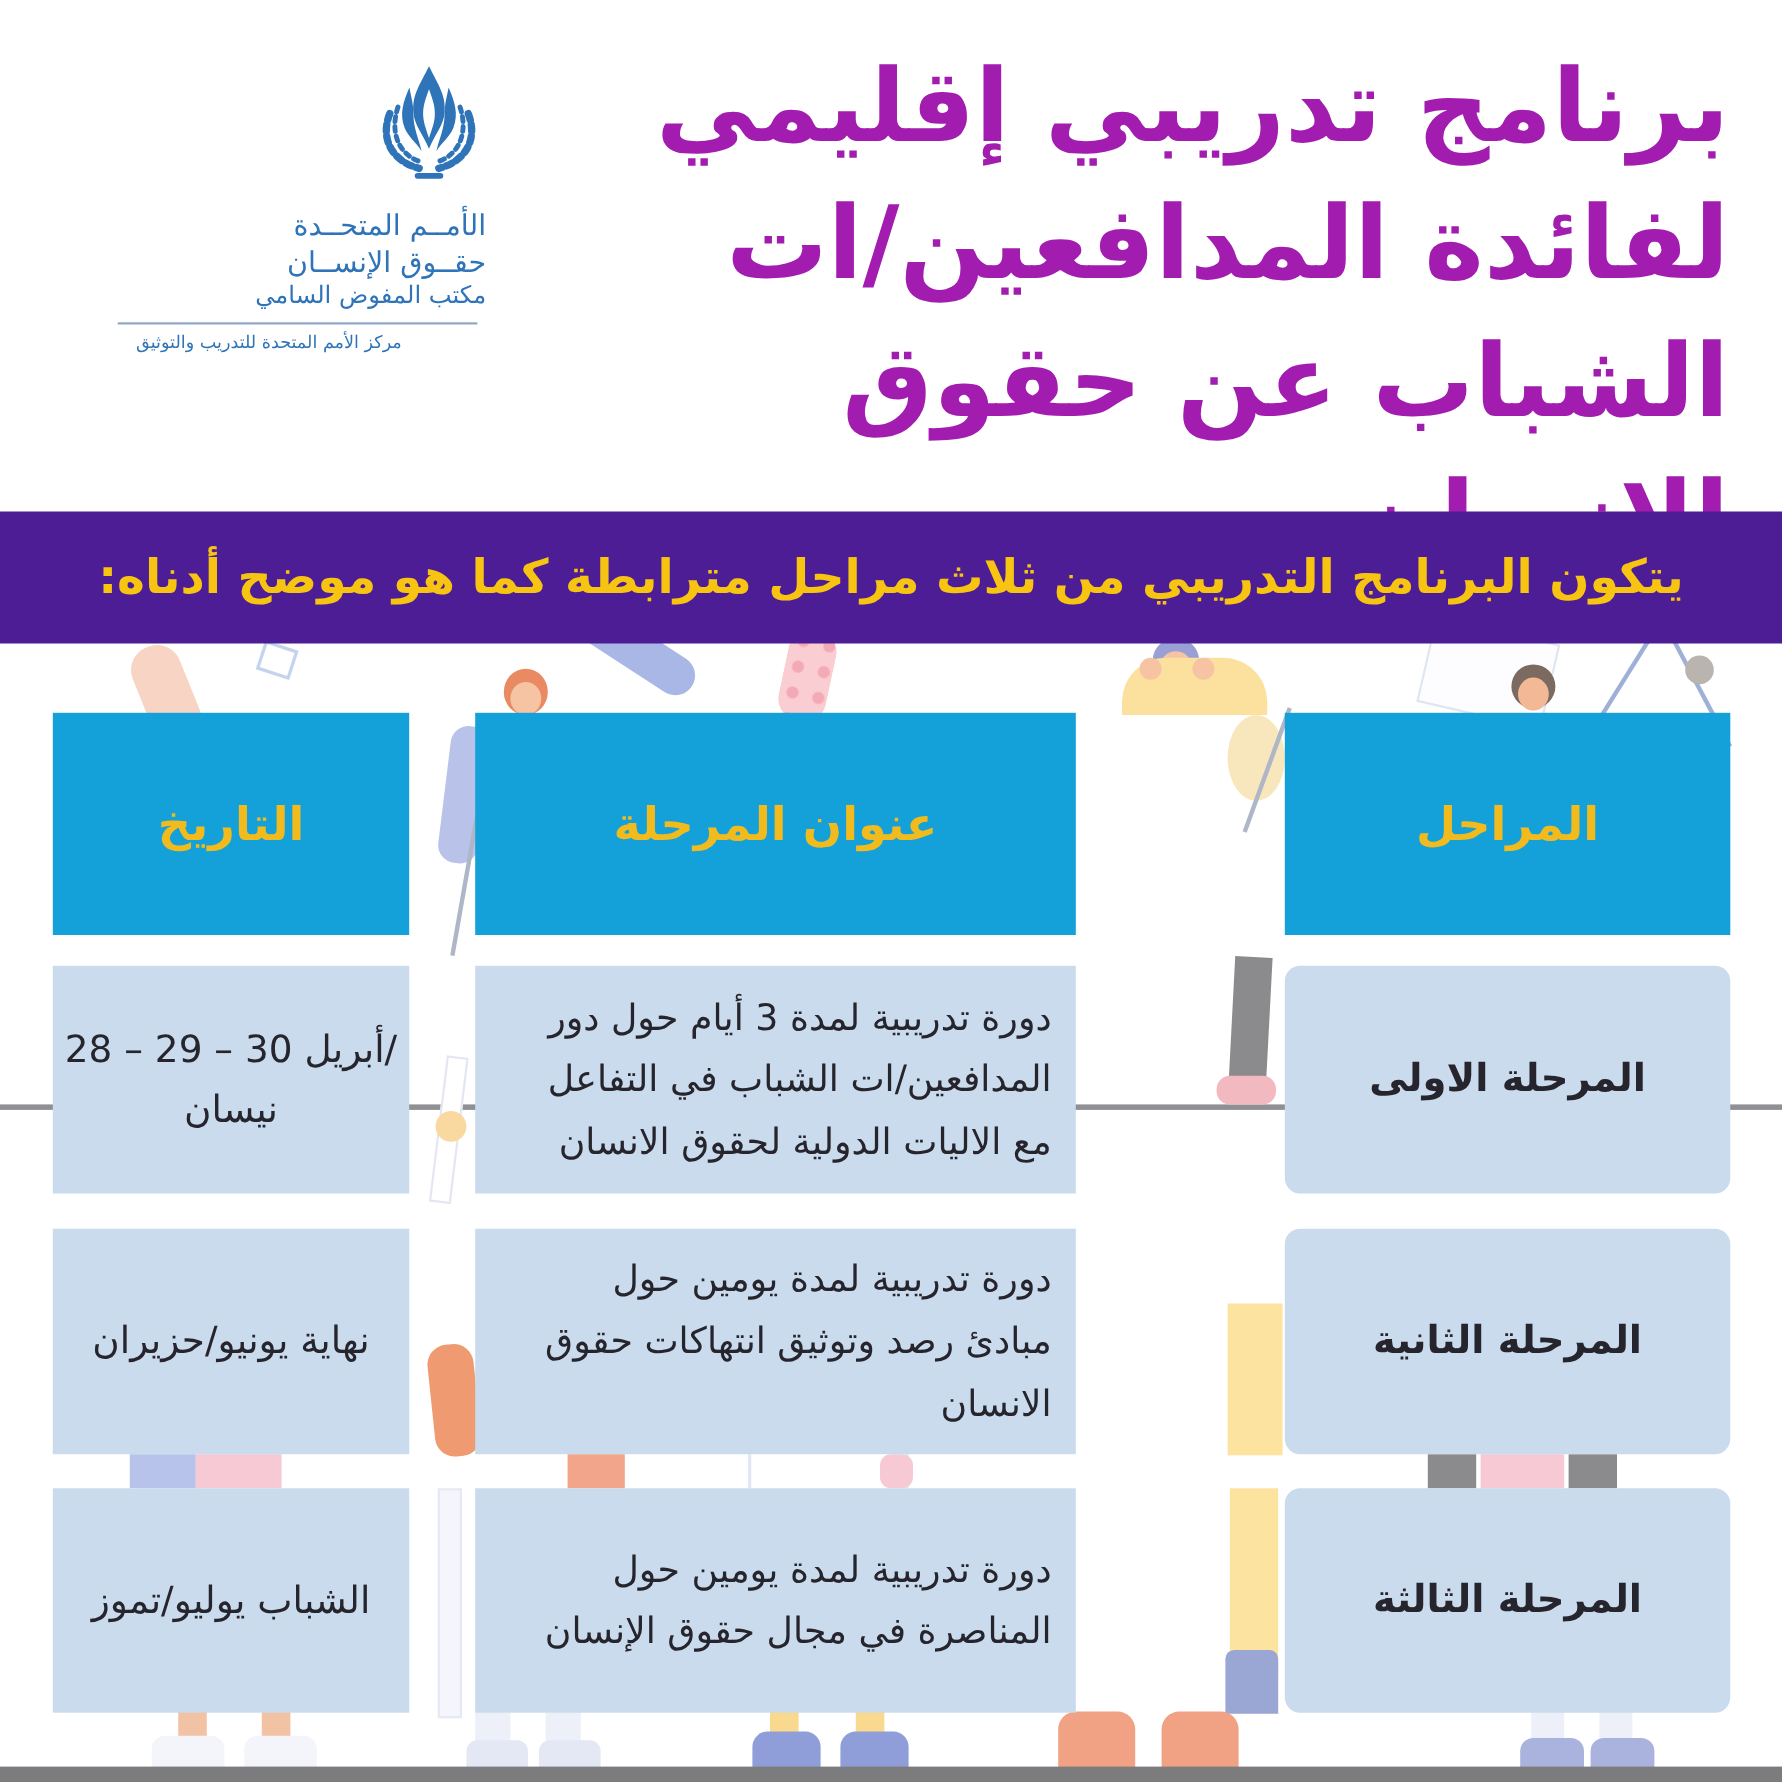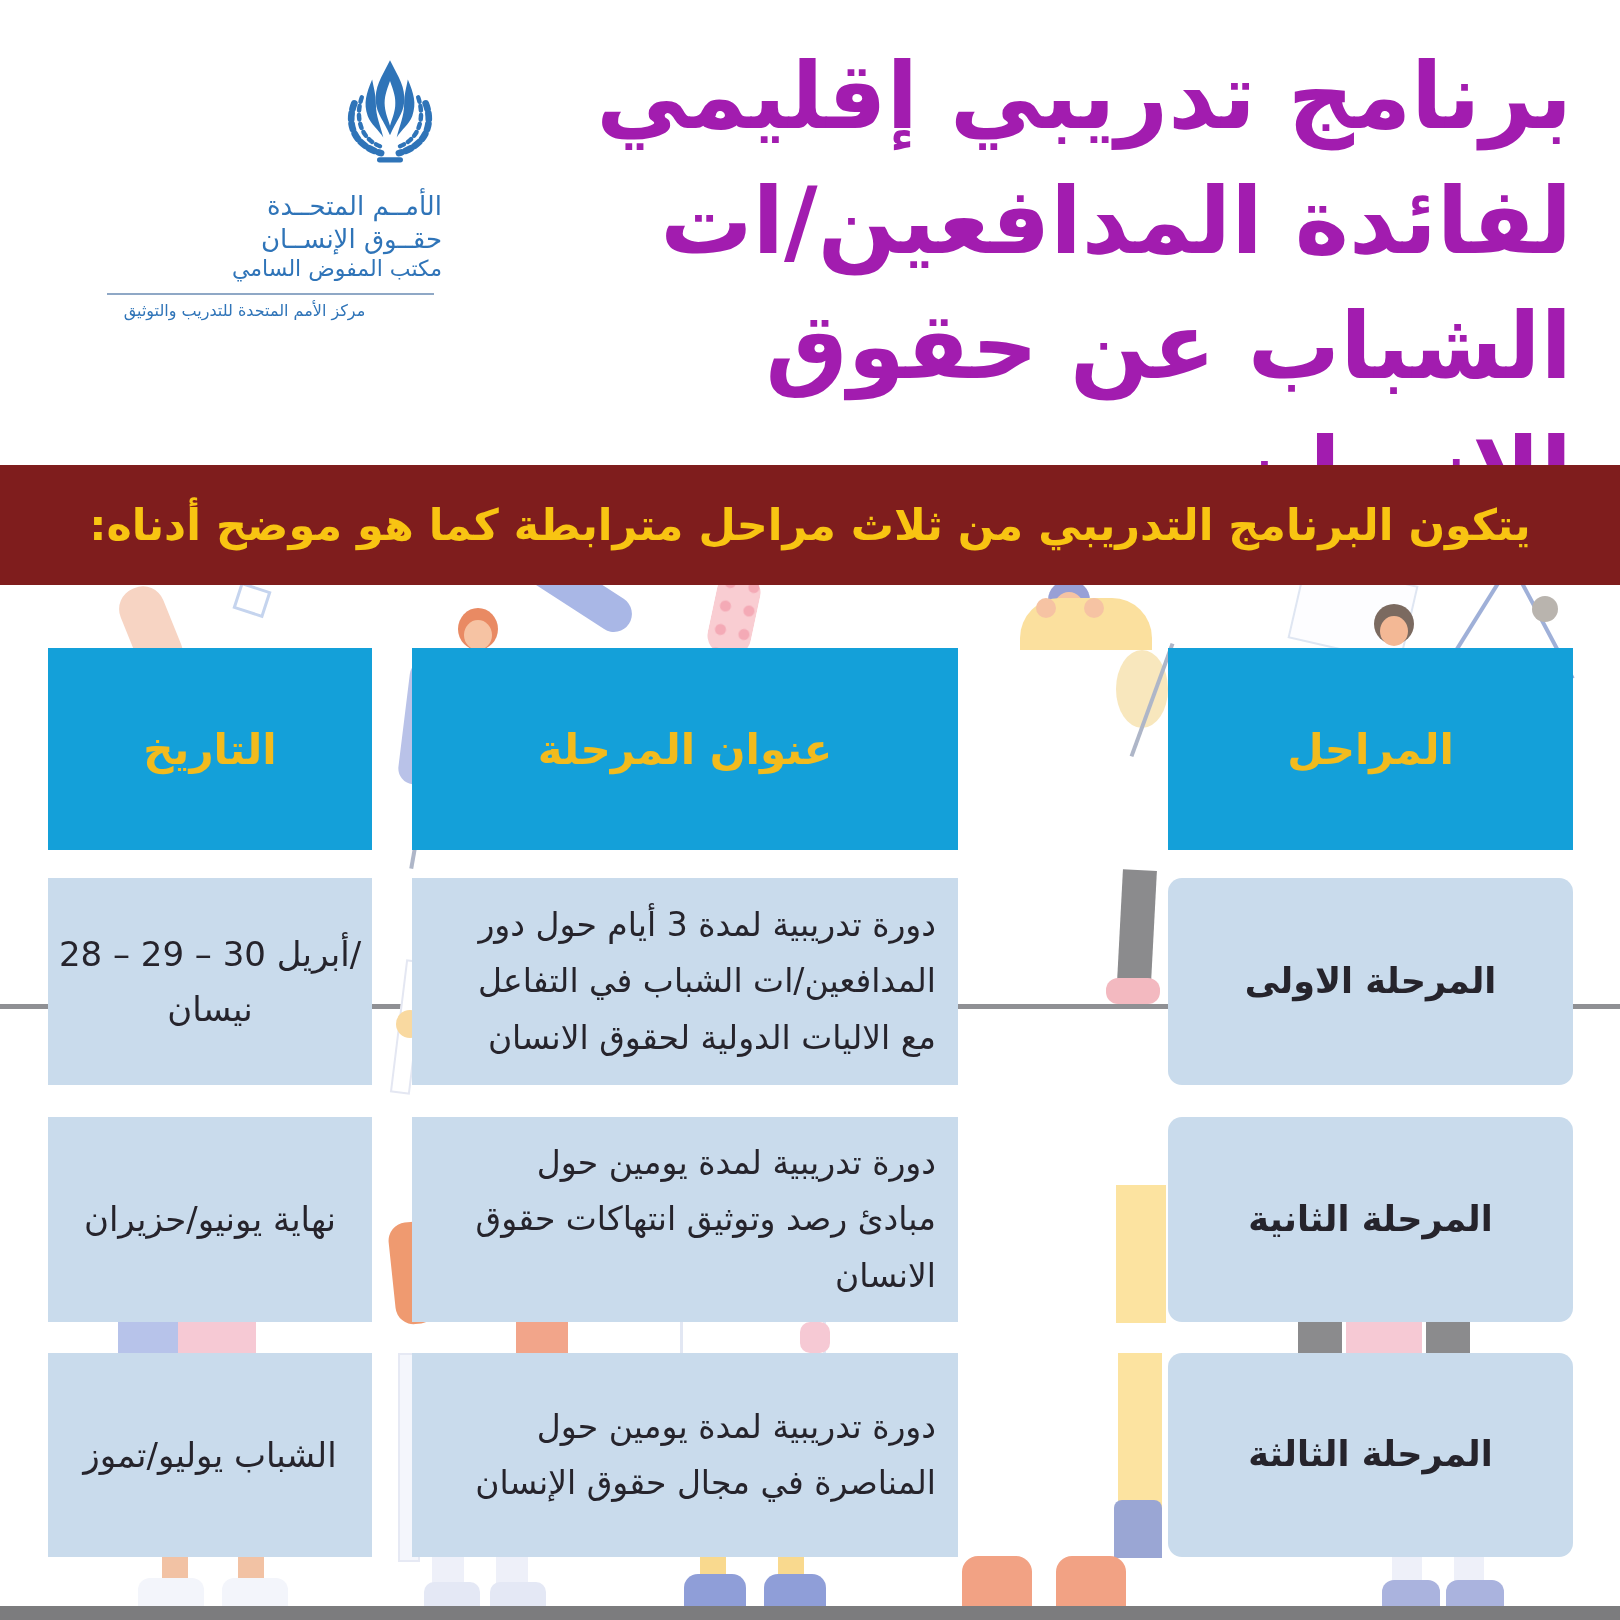--- a/index.html
+++ b/index.html
@@ -22,35 +22,35 @@
   .logo-rule{height:2px;background:#8fa8c6;margin:10px 8px 6px 60px;}
   .logo-l4{font-size:16px;text-align:center;color:#2f74b8;}
   
   .title{
     position:absolute;top:34px;right:48px;left:470px;z-index:2;
     text-align:right;color:#a21caf;font-weight:bold;font-size:92px;line-height:1.36;
     letter-spacing:-1px;
   }
   
   .banner{
-    position:absolute;top:465px;left:0;width:1620px;height:120px;background:#7f1d1d;z-index:2;
+    position:absolute;top:465px;left:0;width:1620px;height:120px;background:#4c1d95;z-index:2;
     display:flex;align-items:center;justify-content:center;
   }
   .banner-text{color:#f8c412;font-weight:bold;font-size:43px;text-align:center;padding:0 40px;}
   
   .cell{position:absolute;z-index:2;display:flex;align-items:center;justify-content:center;box-sizing:border-box;}
   .cell.head{background:#14a0d9;color:#f2bb1d;font-weight:bold;font-size:42px;}
   .cell.body{background:#c9dbec;color:#26242c;font-size:33px;line-height:1.7;}
   .cell.phase{font-weight:bold;font-size:35px;border-radius:14px;}
   .cell.titlecell{justify-content:center;padding:0 22px 0 60px;text-align:right;}
   .cell.datecell{font-size:34px;text-align:center;line-height:1.6;}
   .date-ltr{direction:ltr;white-space:pre-line;}
   
   .col-phase{left:1168px;width:405px;}
-  .col-title{left:412px;width:546px;}
+  .col-title{left:432px;width:546px;}
   .col-date{left:48px;width:324px;}
   .row-head{top:648px;height:202px;}
   .row-1{top:878px;height:207px;}
   .row-2{top:1117px;height:205px;}
   .row-3{top:1353px;height:204px;}
 </style>
 </head>
 <body>
 
 <div class="canvas">

